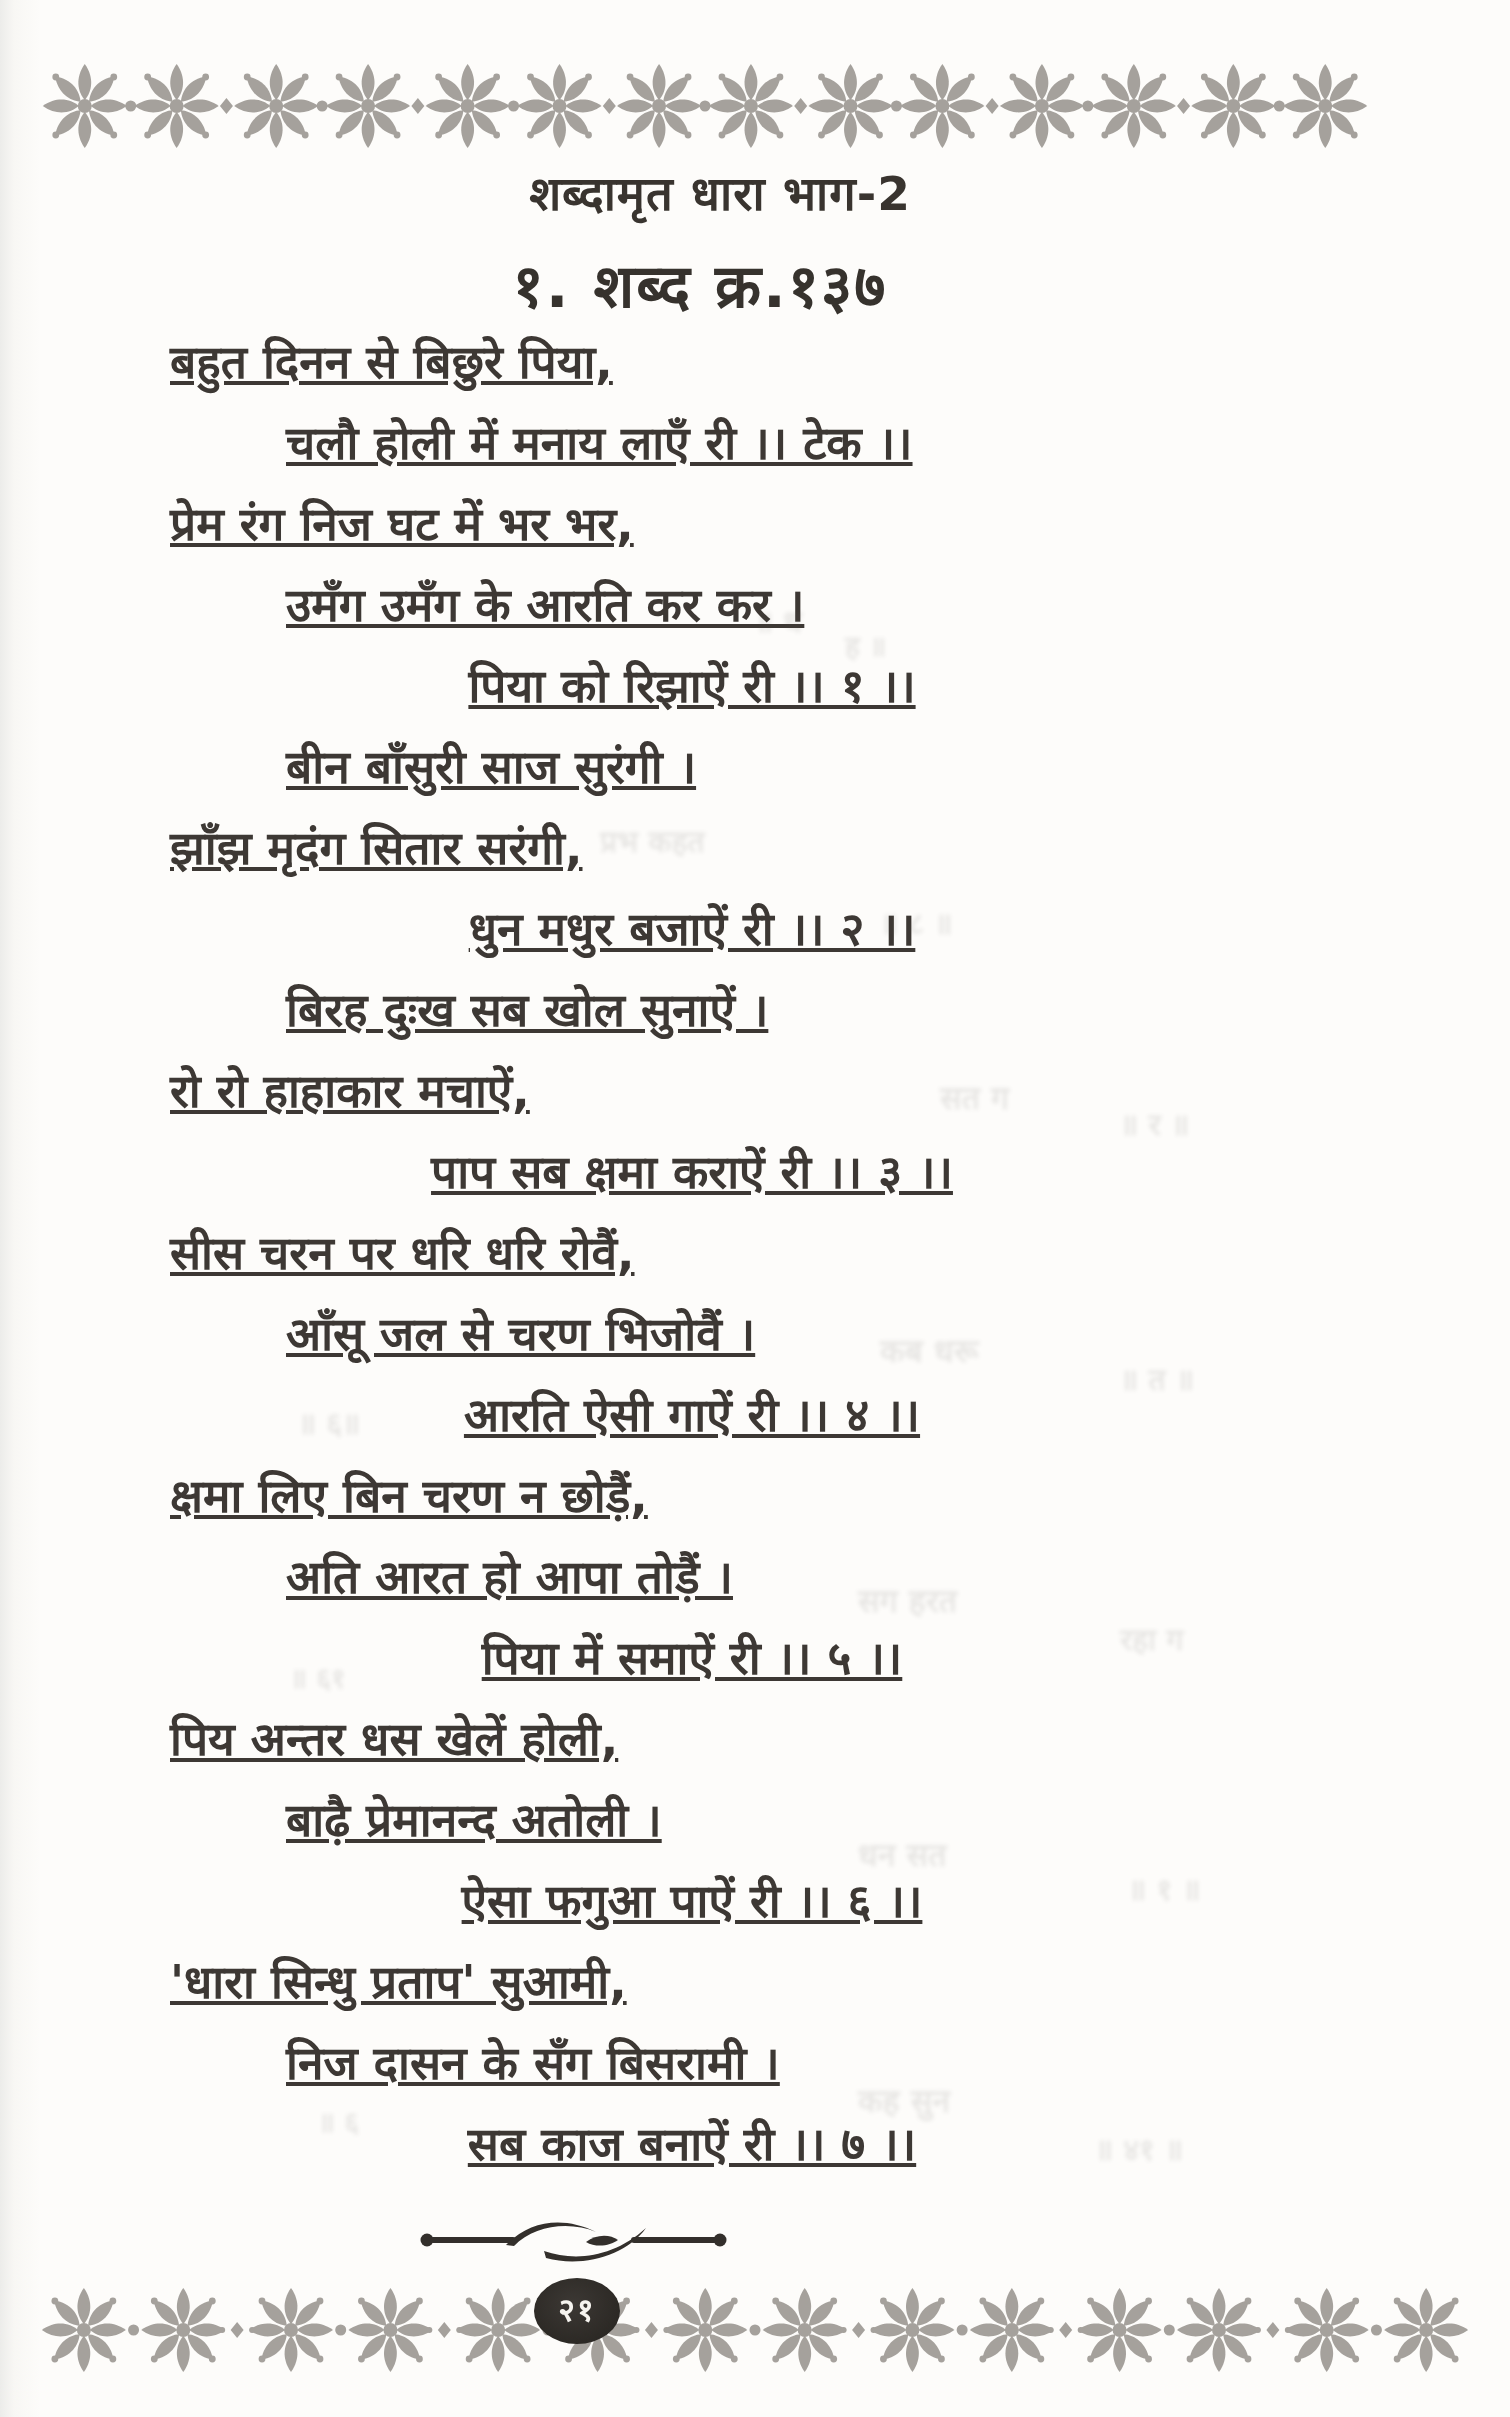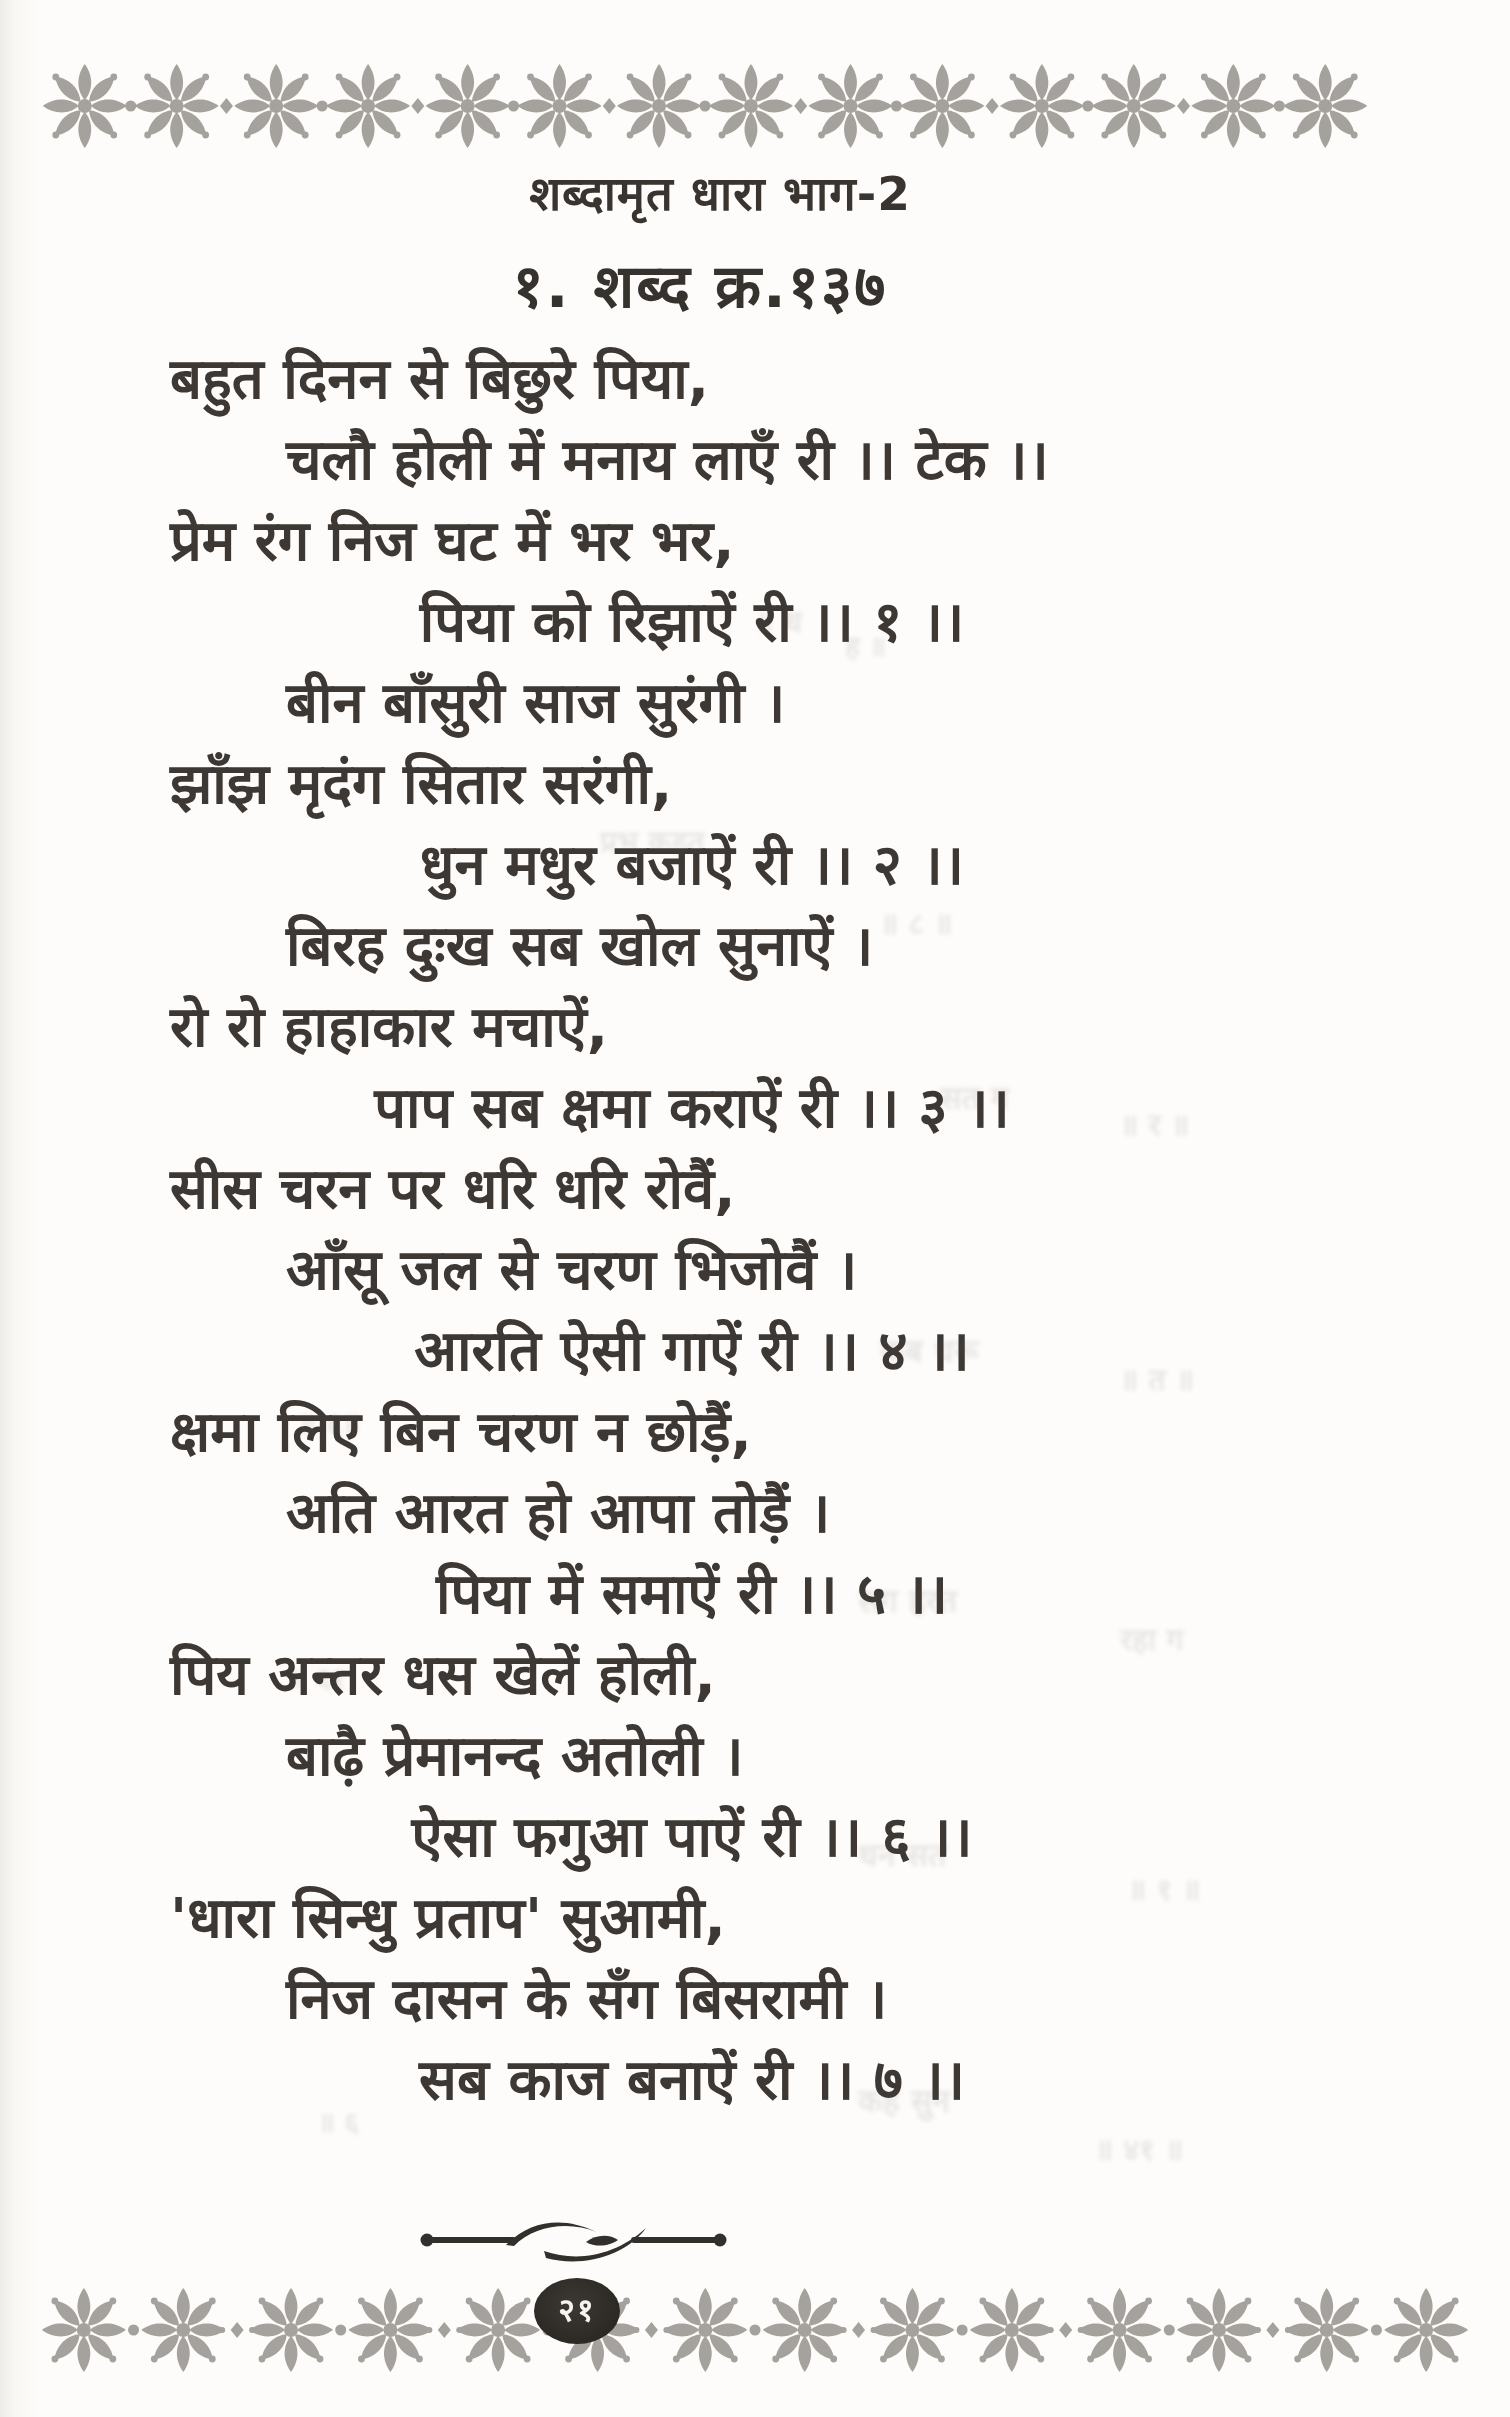--- a/index.html
+++ b/index.html
@@ -23,22 +23,22 @@
     letter-spacing:1px;white-space:nowrap;
   }
   .song-heading{
     position:absolute;top:243px;left:0;width:1510px;
     text-align:center;transform:translateX(-55px);
     font-size:60px;font-weight:700;color:#363230;color:#36322d;
     letter-spacing:2px;white-space:nowrap;
   }
   
   .poem{
-    position:absolute;top:338px;left:158px;width:1070px;
-    color:#3d3834;font-weight:700;font-size:56px;
+    position:absolute;top:322px;left:158px;width:1070px;
+    color:#3d3834;font-weight:700;font-size:46px;text-decoration:underline;
   }
   .poem .line{height:81px;line-height:81px;white-space:nowrap;}
   .poem .i0{padding-left:12px;}
   .poem .i1{padding-left:128px;}
   .poem .i2{text-align:center;padding-right:2px;}
   
   .flourish{position:absolute;top:2212px;left:418px;width:312px;height:52px;}
   
   .page-badge{
     position:absolute;top:2278px;left:534px;width:86px;height:66px;
@@ -120,20 +120,21 @@
     </svg>
   </div>
 
   <div class="book-title">शब्दामृत धारा भाग-2</div>
   <div class="song-heading">१. शब्द क्र.१३७</div>
 
   <div class="poem">
       <div class="line i0">बहुत दिनन से बिछुरे पिया,</div>
       <div class="line i1">चलौ होली में मनाय लाएँ री ।। टेक ।।</div>
       <div class="line i0">प्रेम रंग निज घट में भर भर,</div>
+      <div class="line i1">उमँग उमँग के आरति कर कर ।</div>
       <div class="line i2">पिया को रिझाऐं री ।। १ ।।</div>
       <div class="line i1">बीन बाँसुरी साज सुरंगी ।</div>
       <div class="line i0">झाँझ मृदंग सितार सरंगी,</div>
       <div class="line i2">धुन मधुर बजाऐं री ।। २ ।।</div>
       <div class="line i1">बिरह दुःख सब खोल सुनाऐं ।</div>
       <div class="line i0">रो रो हाहाकार मचाऐं,</div>
       <div class="line i2">पाप सब क्षमा कराऐं री ।। ३ ।।</div>
       <div class="line i0">सीस चरन पर धरि धरि रोवैं,</div>
       <div class="line i1">आँसू जल से चरण भिजोवैं ।</div>
       <div class="line i2">आरति ऐसी गाऐं री ।। ४ ।।</div>

